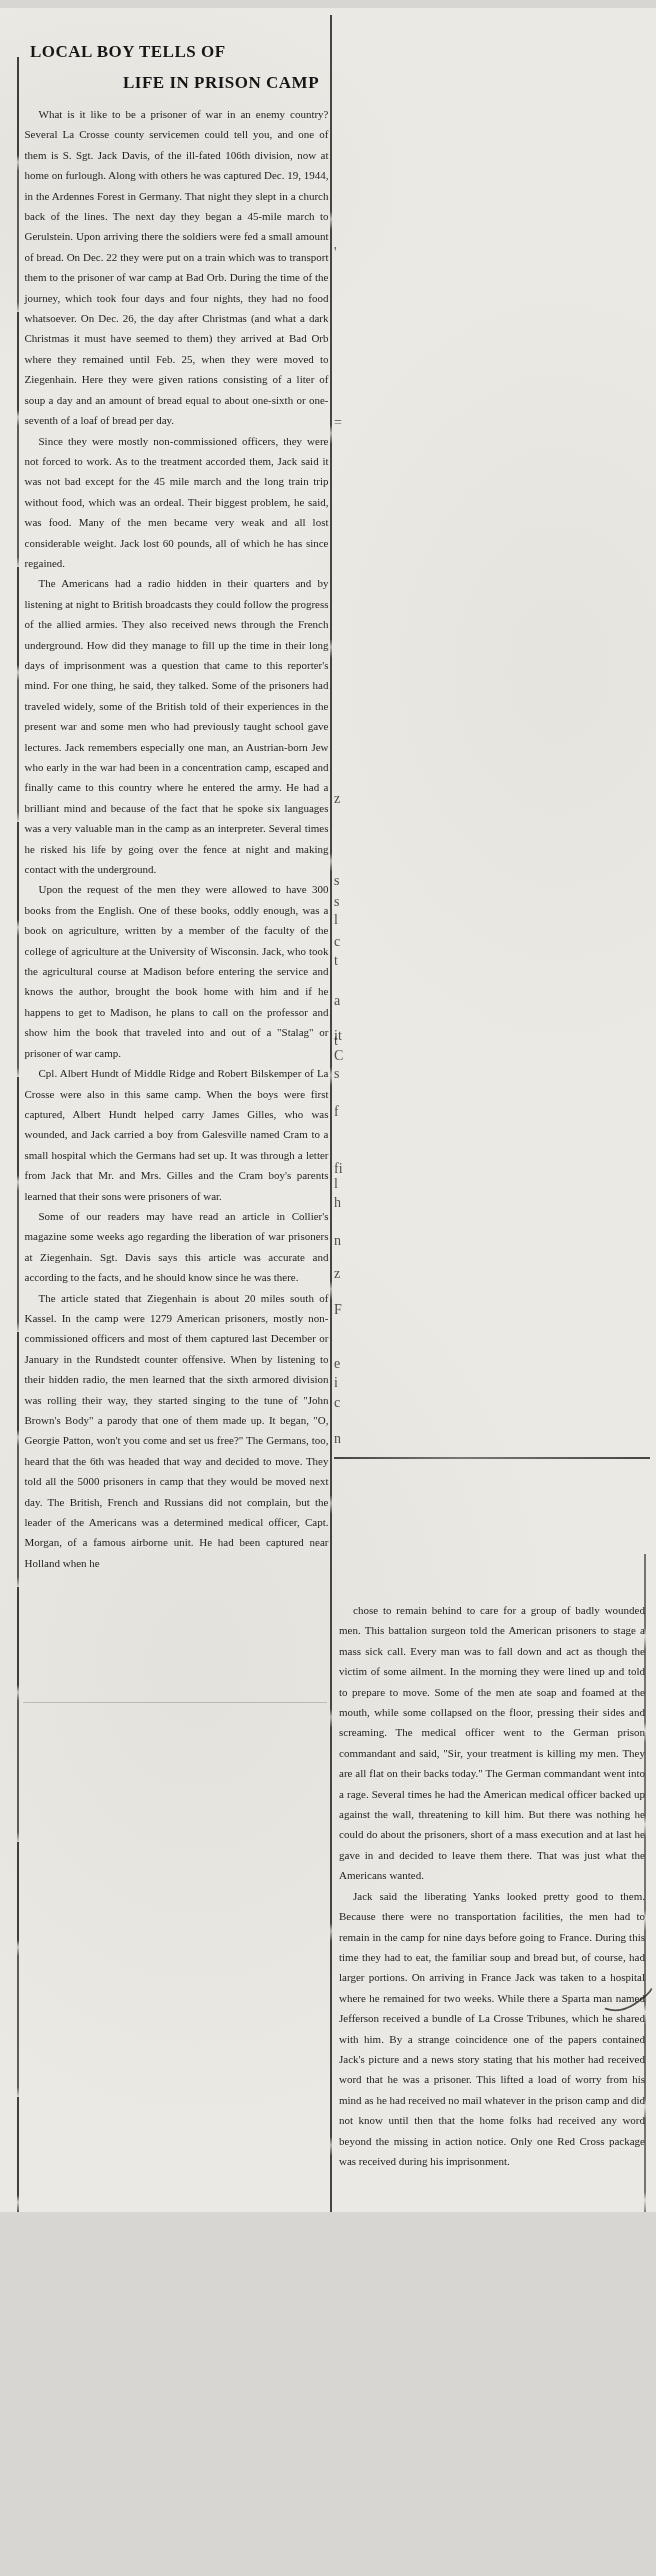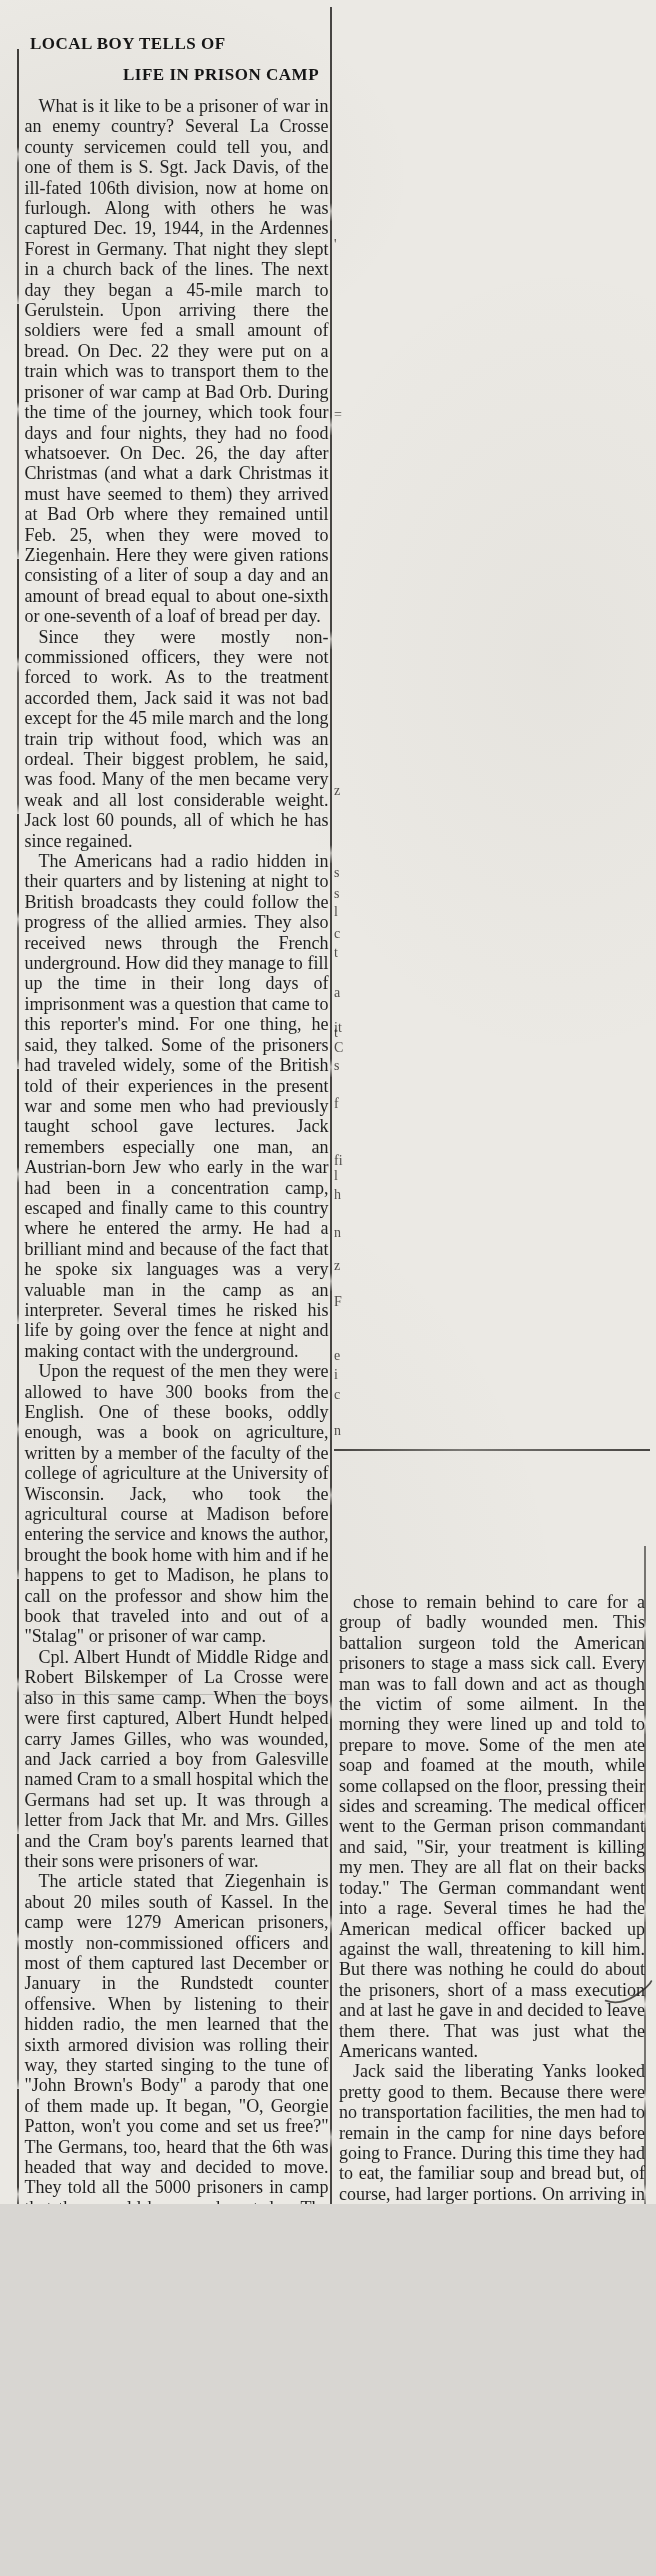--- a/index.html
+++ b/index.html
@@ -1,19 +1,19 @@
 <!DOCTYPE html>
 <html style="font-size:13px"><head>
 <meta charset="utf-8">
 <style>
   html,body{margin:0;padding:0;background:#d8d6d2;}
   .page{
     position:relative;
     width:657px;height:2204px;
-    margin:0 auto;
+    margin:8px auto;
     background:
       radial-gradient(ellipse 491px 327px at 18% 8%, rgba(120,115,105,0.07), rgba(0,0,0,0) 60%),
       radial-gradient(ellipse 409px 572px at 85% 30%, rgba(130,125,115,0.05), rgba(0,0,0,0) 70%),
       radial-gradient(ellipse 572px 736px at 30% 75%, rgba(110,105,95,0.06), rgba(0,0,0,0) 65%),
       #ebe9e4;
     overflow:hidden;
     font-family:"Liberation Serif", serif;
     color:#222;
   }
   .headline{
@@ -21,21 +21,21 @@
     font-weight:bold;
     font-size:17px;
     letter-spacing:0.5px;
     color:#161616;
     white-space:nowrap;
   }
   .headline.l1{left:30px;top:34px;}
   .headline.l2{left:123px;top:65px;}
   .col{
     position:absolute;
-    font-size:18px;
+    font-size:11px;
     line-height:20.4px;
     text-align:justify;
     color:#1f1f1f;
   }
   .col-left{left:24.5px;top:96px;width:304px;}
   .col-right{left:339px;top:1592px;width:306px;}
   .para{margin:0;text-indent:14px;}
   .vrule{position:absolute;width:1.6px;}
   .vrule-left{
     left:17px;top:49px;height:2515px;
@@ -93,20 +93,21 @@
 
   <div class="headline l1">LOCAL BOY TELLS OF</div>
   <div class="headline l2">LIFE IN PRISON CAMP</div>
 
   <div class="col col-left">
       <p class="para">What is it like to be a prisoner of war in an enemy country? Several La Crosse county servicemen could tell you, and one of them is S. Sgt. Jack Davis, of the ill-fated 106th division, now at home on furlough. Along with others he was captured Dec. 19, 1944, in the Ardennes Forest in Germany. That night they slept in a church back of the lines. The next day they began a 45-mile march to Gerulstein. Upon arriving there the soldiers were fed a small amount of bread. On Dec. 22 they were put on a train which was to transport them to the prisoner of war camp at Bad Orb. During the time of the journey, which took four days and four nights, they had no food whatsoever. On Dec. 26, the day after Christmas (and what a dark Christmas it must have seemed to them) they arrived at Bad Orb where they remained until Feb. 25, when they were moved to Ziegenhain. Here they were given rations consisting of a liter of soup a day and an amount of bread equal to about one-sixth or one-seventh of a loaf of bread per day.</p>
       <p class="para">Since they were mostly non-commissioned officers, they were not forced to work. As to the treatment accorded them, Jack said it was not bad except for the 45 mile march and the long train trip without food, which was an ordeal. Their biggest problem, he said, was food. Many of the men became very weak and all lost considerable weight. Jack lost 60 pounds, all of which he has since regained.</p>
       <p class="para">The Americans had a radio hidden in their quarters and by listening at night to British broadcasts they could follow the progress of the allied armies. They also received news through the French underground. How did they manage to fill up the time in their long days of imprisonment was a question that came to this reporter's mind. For one thing, he said, they talked. Some of the prisoners had traveled widely, some of the British told of their experiences in the present war and some men who had previously taught school gave lectures. Jack remembers especially one man, an Austrian-born Jew who early in the war had been in a concentration camp, escaped and finally came to this country where he entered the army. He had a brilliant mind and because of the fact that he spoke six languages was a very valuable man in the camp as an interpreter. Several times he risked his life by going over the fence at night and making contact with the underground.</p>
       <p class="para">Upon the request of the men they were allowed to have 300 books from the English. One of these books, oddly enough, was a book on agriculture, written by a member of the faculty of the college of agriculture at the University of Wisconsin. Jack, who took the agricultural course at Madison before entering the service and knows the author, brought the book home with him and if he happens to get to Madison, he plans to call on the professor and show him the book that traveled into and out of a "Stalag" or prisoner of war camp.</p>
       <p class="para">Cpl. Albert Hundt of Middle Ridge and Robert Bilskemper of La Crosse were also in this same camp. When the boys were first captured, Albert Hundt helped carry James Gilles, who was wounded, and Jack carried a boy from Galesville named Cram to a small hospital which the Germans had set up. It was through a letter from Jack that Mr. and Mrs. Gilles and the Cram boy's parents learned that their sons were prisoners of war.</p>
+      <p class="para">Some of our readers may have read an article in Collier's magazine some weeks ago regarding the liberation of war prisoners at Ziegenhain. Sgt. Davis says this article was accurate and according to the facts, and he should know since he was there.</p>
       <p class="para">The article stated that Ziegenhain is about 20 miles south of Kassel. In the camp were 1279 American prisoners, mostly non-commissioned officers and most of them captured last December or January in the Rundstedt counter offensive. When by listening to their hidden radio, the men learned that the sixth armored division was rolling their way, they started singing to the tune of "John Brown's Body" a parody that one of them made up. It began, "O, Georgie Patton, won't you come and set us free?" The Germans, too, heard that the 6th was headed that way and decided to move. They told all the 5000 prisoners in camp that they would be moved next day. The British, French and Russians did not complain, but the leader of the Americans was a determined medical officer, Capt. Morgan, of a famous airborne unit. He had been captured near Holland when he</p>
     </div>
   <div class="col col-right">
       <p class="para">chose to remain behind to care for a group of badly wounded men. This battalion surgeon told the American prisoners to stage a mass sick call. Every man was to fall down and act as though the victim of some ailment. In the morning they were lined up and told to prepare to move. Some of the men ate soap and foamed at the mouth, while some collapsed on the floor, pressing their sides and screaming. The medical officer went to the German prison commandant and said, "Sir, your treatment is killing my men. They are all flat on their backs today." The German commandant went into a rage. Several times he had the American medical officer backed up against the wall, threatening to kill him. But there was nothing he could do about the prisoners, short of a mass execution and at last he gave in and decided to leave them there. That was just what the Americans wanted.</p>
       <p class="para">Jack said the liberating Yanks looked pretty good to them. Because there were no transportation facilities, the men had to remain in the camp for nine days before going to France. During this time they had to eat, the familiar soup and bread but, of course, had larger portions. On arriving in France Jack was taken to a hospital where he remained for two weeks. While there a Sparta man named Jefferson received a bundle of La Crosse Tribunes, which he shared with him. By a strange coincidence one of the papers contained Jack's picture and a news story stating that his mother had received word that he was a prisoner. This lifted a load of worry from his mind as he had received no mail whatever in the prison camp and did not know until then that the home folks had received any word beyond the missing in action notice. Only one Red Cross package was received during his imprisonment.</p>
     </div>
 
   <div class="frags">
       <span class="frag" style="top: 237px;">'</span>
       <span class="frag" style="top: 407px;">=</span>

